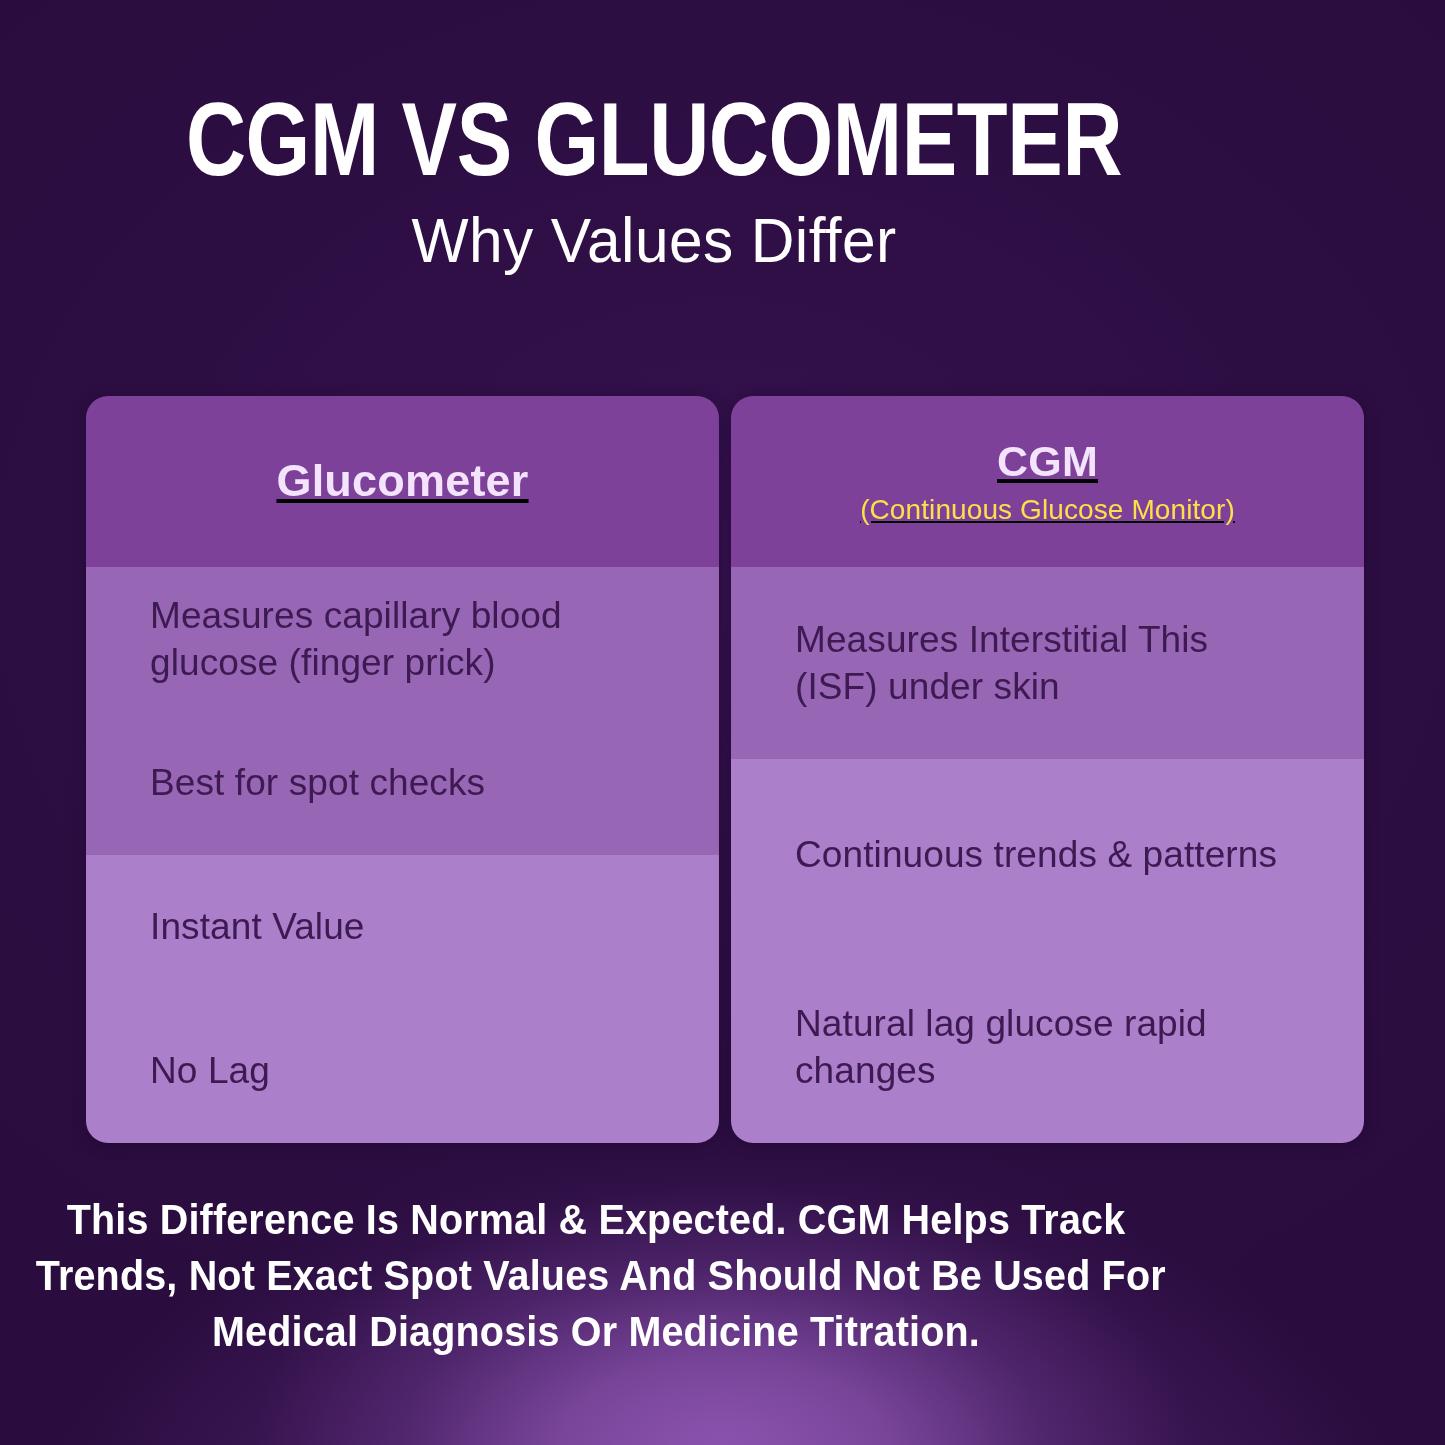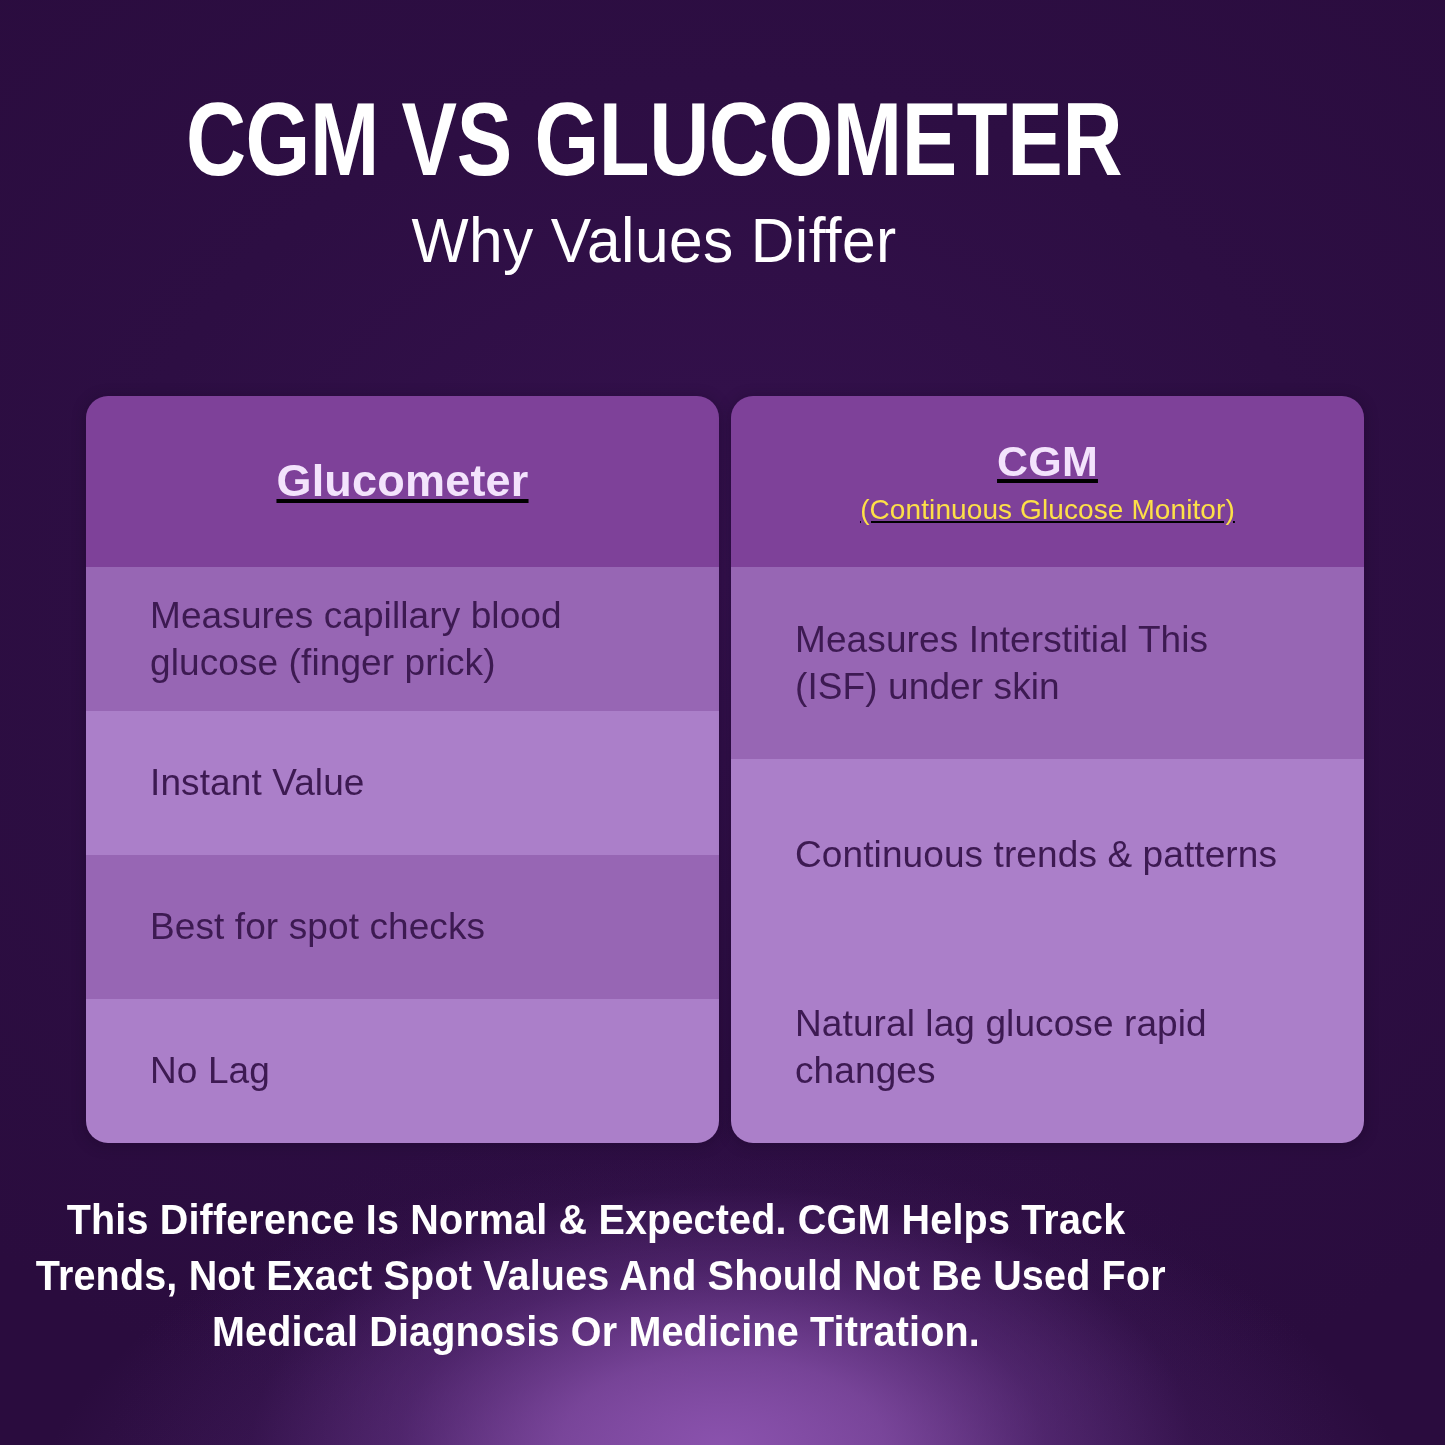--- a/index.html
+++ b/index.html
@@ -169,25 +169,25 @@
   <div class="table-wrap">
 
     <div class="col">
       <div class="col-head single">
         <div class="head-main">Glucometer</div>
       </div>
       <div class="rows">
         <div class="row odd">
           <span class="row-text">Measures capillary blood glucose (finger prick)</span>
         </div>
-        <div class="row even">
-          <span class="row-text">Instant Value</span>
-        </div>
         <div class="row odd">
           <span class="row-text">Best for spot checks</span>
+        </div>
+        <div class="row even">
+          <span class="row-text">Instant Value</span>
         </div>
         <div class="row even">
           <span class="row-text">No Lag</span>
         </div>
       </div>
     </div>
 
     <div class="col">
       <div class="col-head">
         <div class="head-main">CGM</div>

